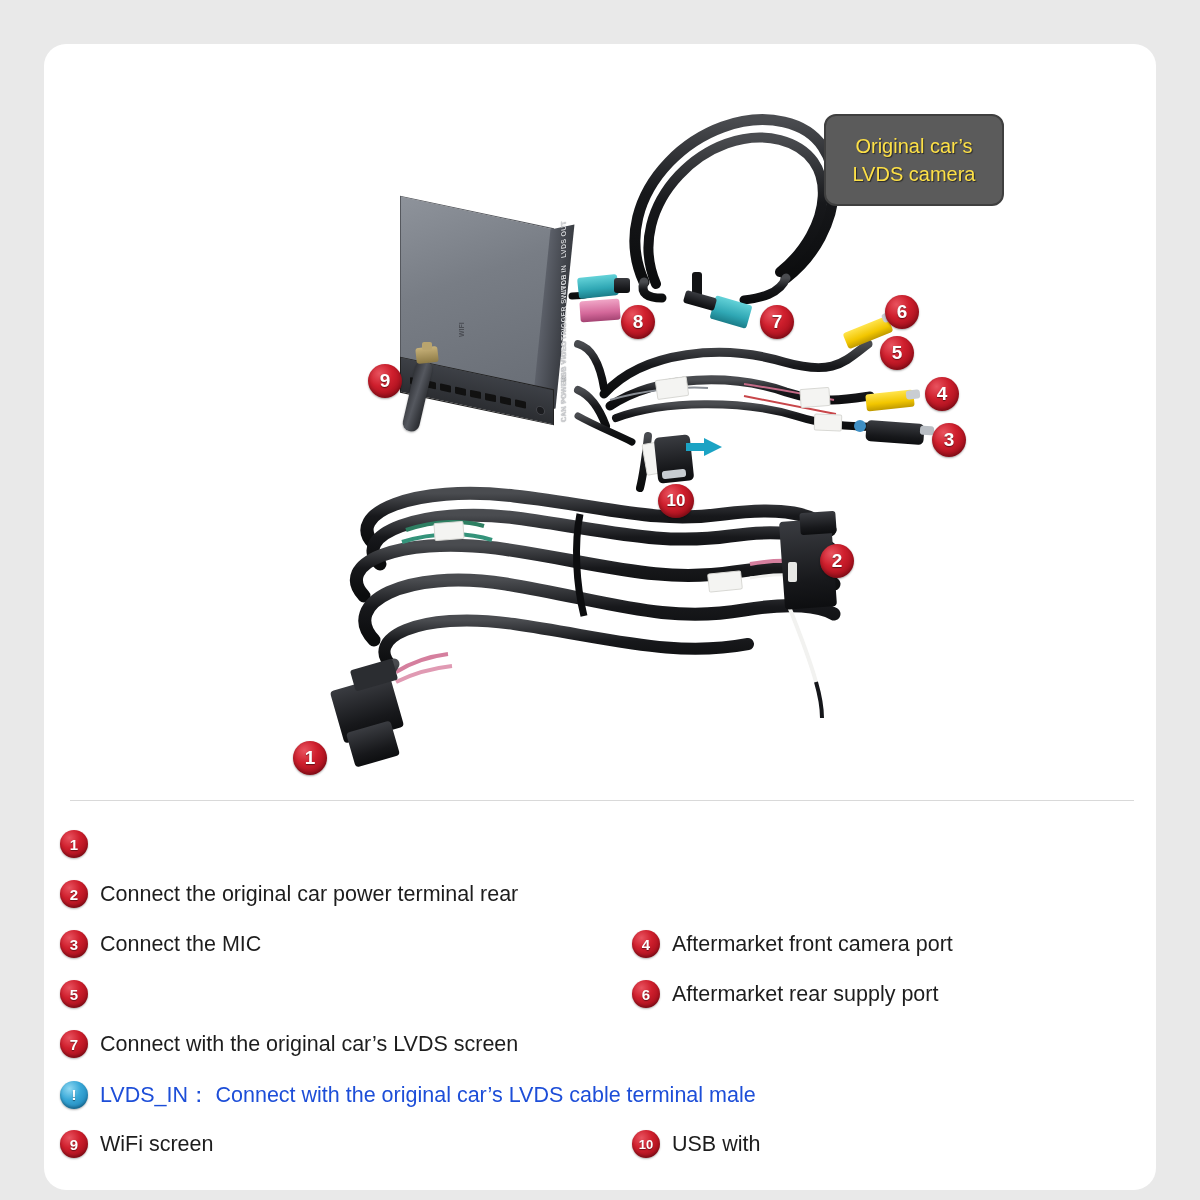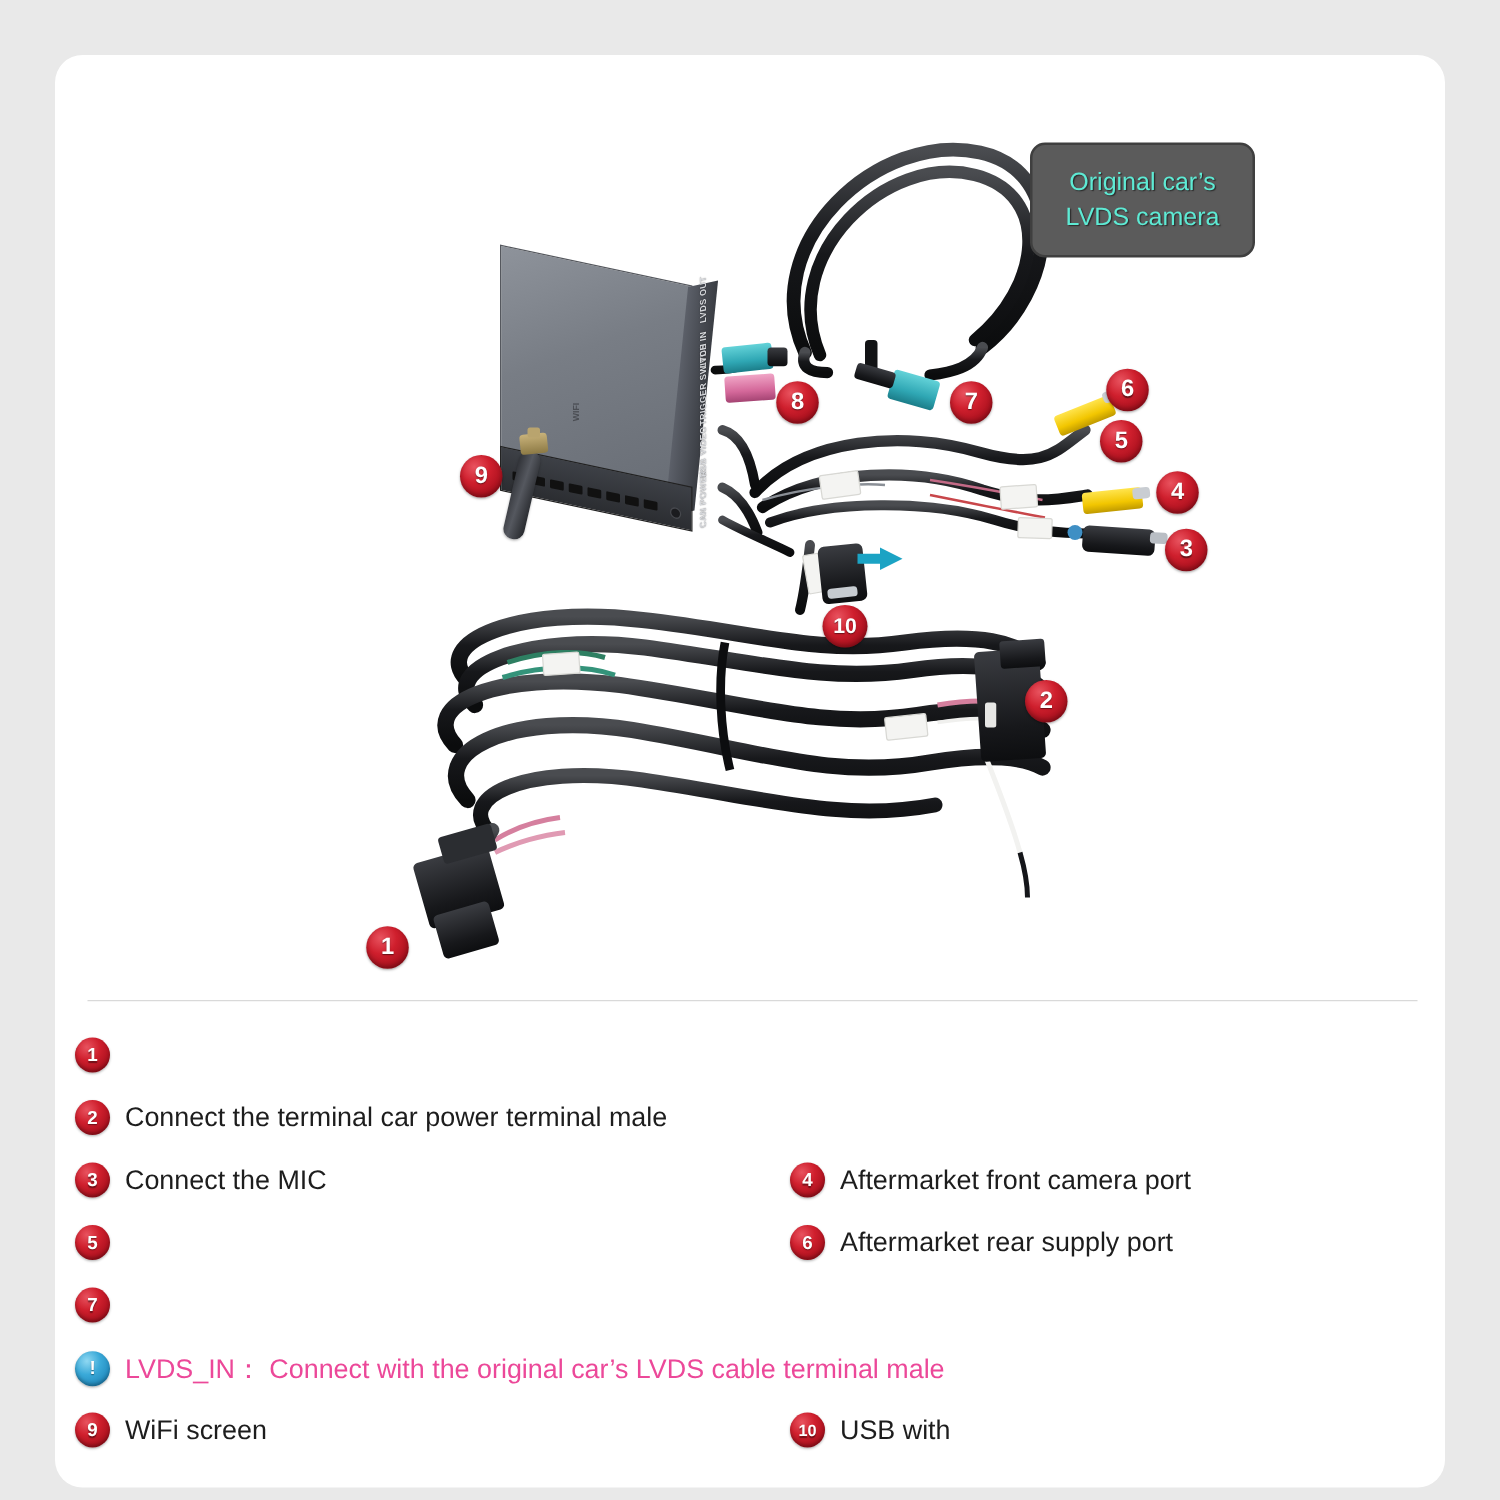--- a/index.html
+++ b/index.html
@@ -111,21 +111,21 @@
   .lvds-box{
     position:absolute;left:780px;top:70px;
     width:176px;height:88px;
     background:#5b5b5b;
     border:2px solid #3f3f3f;
     border-radius:12px;
     display:flex;flex-direction:column;align-items:center;justify-content:center;
     gap:6px;
   }
   .lvds-box span{
-    color:#5eead4;font-size:20px;line-height:22px;
+    color:#fde047;font-size:20px;line-height:22px;
     text-shadow:1px 1px 1px rgba(0,0,0,.55);
   }
 
   
   .badge{
     position:absolute;
     width:34px;height:34px;border-radius:50%;
     background:radial-gradient(circle at 34% 28%, #e8535f 0%, #cf1f2d 38%, #a50f1c 78%, #7d0a15 100%);
     box-shadow:0 1px 2px rgba(0,0,0,.35), inset 0 -2px 4px rgba(0,0,0,.3);
     color:#fff;font-size:19px;font-weight:bold;
@@ -161,21 +161,21 @@
     display:flex;align-items:center;justify-content:center;
     text-shadow:0 1px 1px rgba(0,0,0,.45);
   }
   .lbadge.n10{font-size:13px;}
   .lbadge.info{
     background:radial-gradient(circle at 34% 28%, #8fd8f2 0%, #3aa9d8 40%, #1f87bb 80%, #15688f 100%);
   }
   .ltext{
     font-size:21.5px;color:#1d1d1d;white-space:nowrap;
   }
-  .ltext.info{color:#ec4899;}
+  .ltext.info{color:#1d4ed8;}
 </style>
 </head>
 <body>
 
 <div class="outer">
   <div class="card">
 
     <div class="photo">
 
       <svg class="svgwrap" viewBox="0 0 1112 760">
@@ -334,21 +334,21 @@
 
       <div class="lrow">
         <div class="item" style="left:16px;top:8px;">
           <div class="lbadge">1</div>
         </div>
       </div>
 
       <div class="lrow">
         <div class="item" style="left:16px;top:8px;">
           <div class="lbadge">2</div>
-          <div class="ltext">Connect the terminal car power terminal male</div>
+          <div class="ltext">Connect the original car power terminal rear</div>
         </div>
       </div>
 
       <div class="lrow">
         <div class="item" style="left:16px;top:8px;">
           <div class="lbadge">3</div>
           <div class="ltext">Connect the MIC</div>
         </div>
         <div class="item" style="left:588px;top:8px;">
           <div class="lbadge">4</div>
@@ -362,20 +362,21 @@
         </div>
         <div class="item" style="left:588px;top:8px;">
           <div class="lbadge">6</div>
           <div class="ltext">Aftermarket rear supply port</div>
         </div>
       </div>
 
       <div class="lrow">
         <div class="item" style="left:16px;top:8px;">
           <div class="lbadge">7</div>
+          <div class="ltext">Connect with the original car’s LVDS screen</div>
         </div>
       </div>
 
       <div class="lrow">
         <div class="item" style="left:16px;top:8px;">
           <div class="lbadge info">!</div>
           <div class="ltext info">LVDS_IN： Connect with the original car’s LVDS cable terminal male</div>
         </div>
       </div>
 

